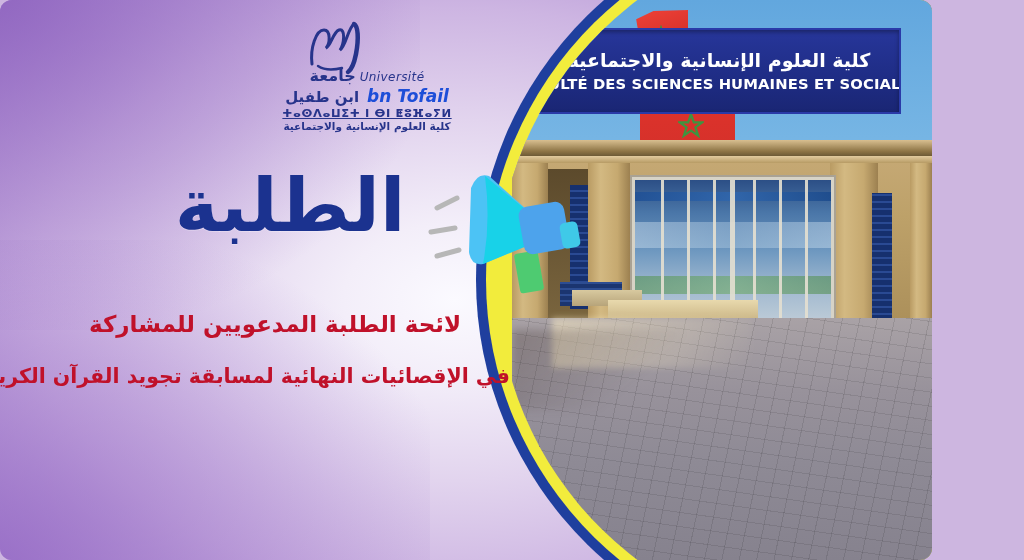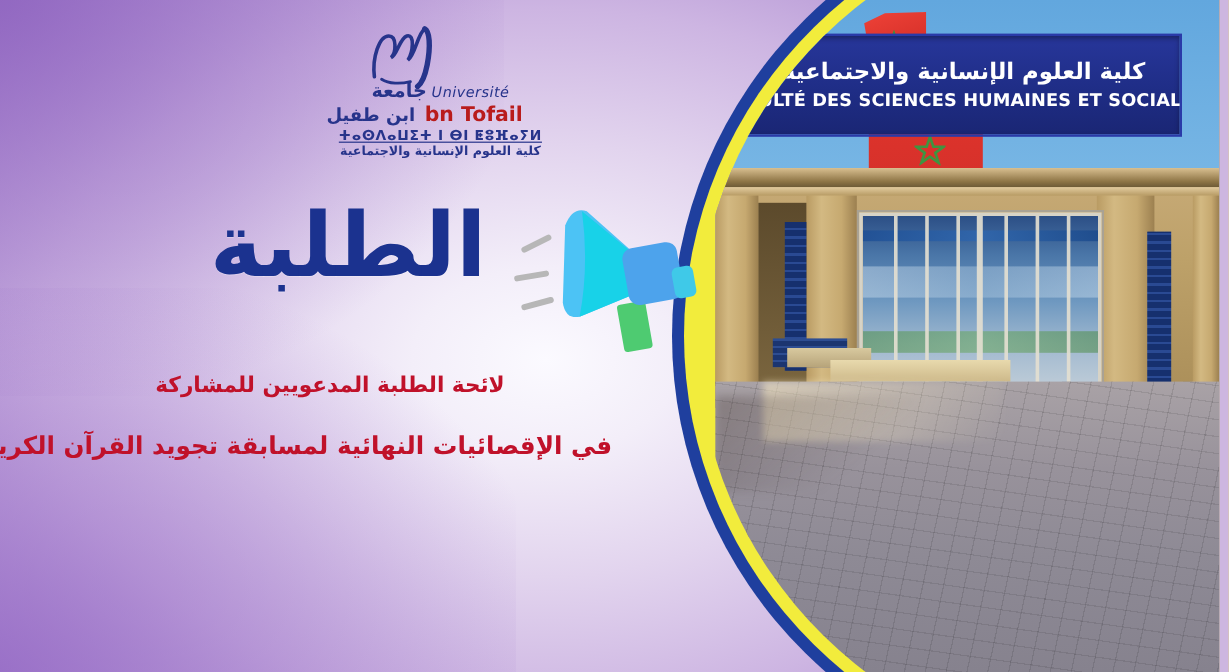--- a/index.html
+++ b/index.html
@@ -1,21 +1,21 @@
 <!DOCTYPE html>
 <html><head>
 <meta charset="utf-8">
 <style>
   html,body{margin:0;padding:0;}
   body{
     width:1024px;height:560px;overflow:hidden;
     font-family:"DejaVu Sans","Liberation Sans",sans-serif;
     background:#cdb6e0;
   }
-  .poster{position:relative;width:1016px;height:560px;overflow:hidden;}
+  .poster{position:relative;width:932px;height:560px;overflow:hidden;border-radius:12px;}
 
   
   .bg{
     position:absolute;inset:0;
     background:
       radial-gradient(ellipse 620px 430px at 455px 300px, #fbfaff 0%, #f3eef9 18%, #e2d4ee 42%, #cdb5e2 68%, #b394d4 90%, #a584cb 100%),
       linear-gradient(135deg,#9a74c6 0%,#b28fd6 35%,#cdb2e4 65%,#e8dcf3 100%);
   }
   .bg-tint-tl{
     position:absolute;left:0;top:0;width:420px;height:330px;
@@ -133,23 +133,23 @@
   
   .logo{position:absolute;left:272px;top:14px;width:190px;height:130px;
         color:#27348b;text-align:center;}
   .logo-mark{position:absolute;left:32px;top:0;width:72px;height:62px;}
   .logo-row{position:absolute;left:0;top:52px;width:190px;
             display:flex;align-items:baseline;justify-content:center;gap:4px;}
   .logo-ar-univ{font-size:16px;font-weight:bold;direction:rtl;color:#27348b;
                 letter-spacing:1px;}
   .logo-fr-univ{font-size:12px;color:#27348b;font-style:italic;letter-spacing:.4px;}
   .logo-row2{position:absolute;left:0;top:72px;width:190px;
-             display:flex;align-items:baseline;justify-content:flex-start;gap:8px;}
+             display:flex;align-items:baseline;justify-content:center;gap:8px;}
   .logo-ar-name{font-size:15px;font-weight:bold;direction:rtl;color:#27348b;}
-  .logo-fr-name{font-size:17px;color:#b91c1c;font-weight:bold;}
+  .logo-fr-name{font-size:17px;color:#1d4ed8;font-style:italic;font-weight:bold;}
   .logo-tif{position:absolute;left:0;top:92px;width:190px;font-size:11.5px;
             font-weight:bold;letter-spacing:.6px;color:#27348b;text-decoration:underline;}
   .logo-fac-ar{position:absolute;left:0;top:106px;width:190px;font-size:10.5px;
                font-weight:bold;direction:rtl;color:#27348b;}
   .logo-fac-en{position:absolute;left:0;top:119px;width:190px;font-size:9px;
                font-weight:bold;color:#27348b;letter-spacing:.1px;}
 
   
   .headline{
     position:absolute;left:170px;top:168px;width:240px;
@@ -157,21 +157,21 @@
     font-size:74px;font-weight:bold;color:#1b328f;
     letter-spacing:-2px;line-height:1;
     text-shadow:0 1px 0 rgba(255,255,255,.25);
   }
 
   
   .megaphone{position:absolute;left:425px;top:160px;width:160px;height:135px;}
 
   
   .body-lines{position:absolute;left:40px;top:312px;width:470px;text-align:center;direction:rtl;}
-  .bline{color:#c0112a;font-weight:bold;font-size:18px;line-height:1.1;white-space:nowrap;}
+  .bline{color:#c0112a;font-weight:bold;font-size:23px;line-height:1.1;white-space:nowrap;}
   .bline.l1{margin-bottom:28px;}
   .bline.l2{font-size:20.5px;}
 </style>
 </head>
 <body>
 
 <div class="poster">
 
   <div class="bg"></div>
   <div class="bg-tint-tl"></div>

